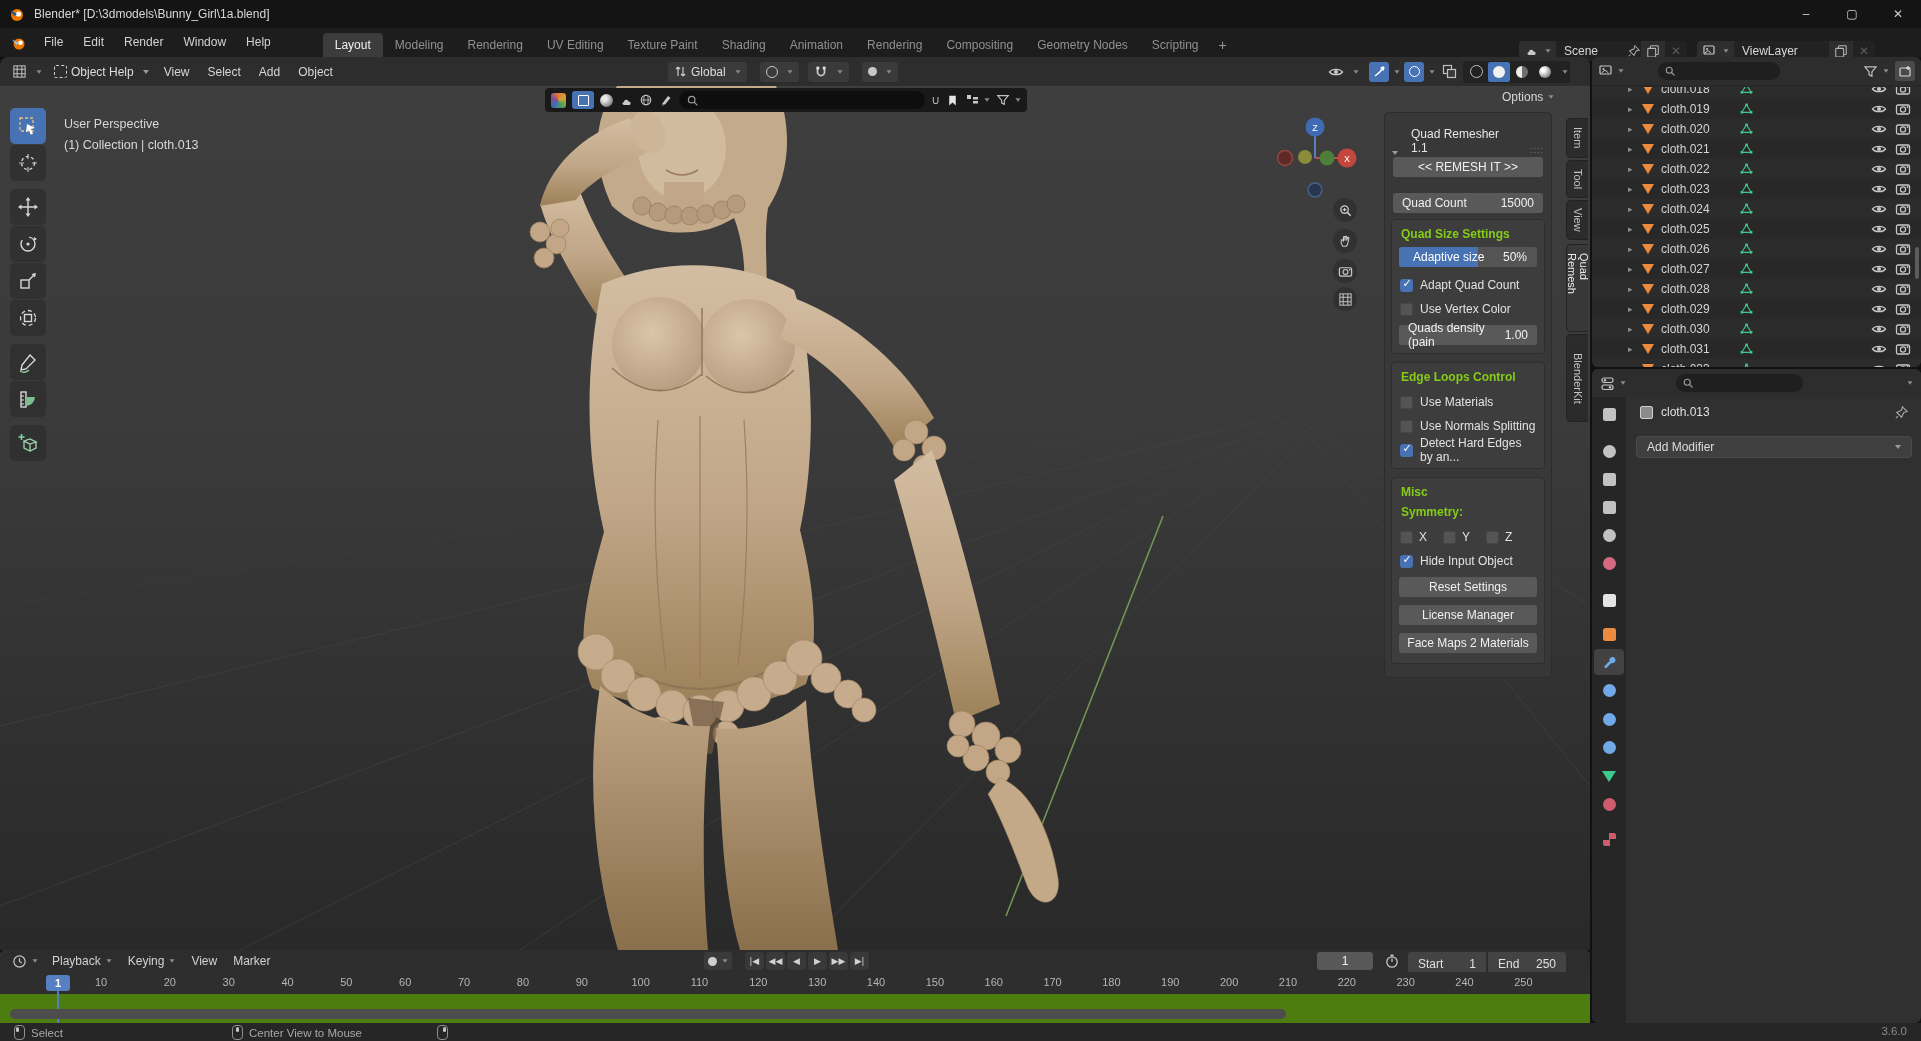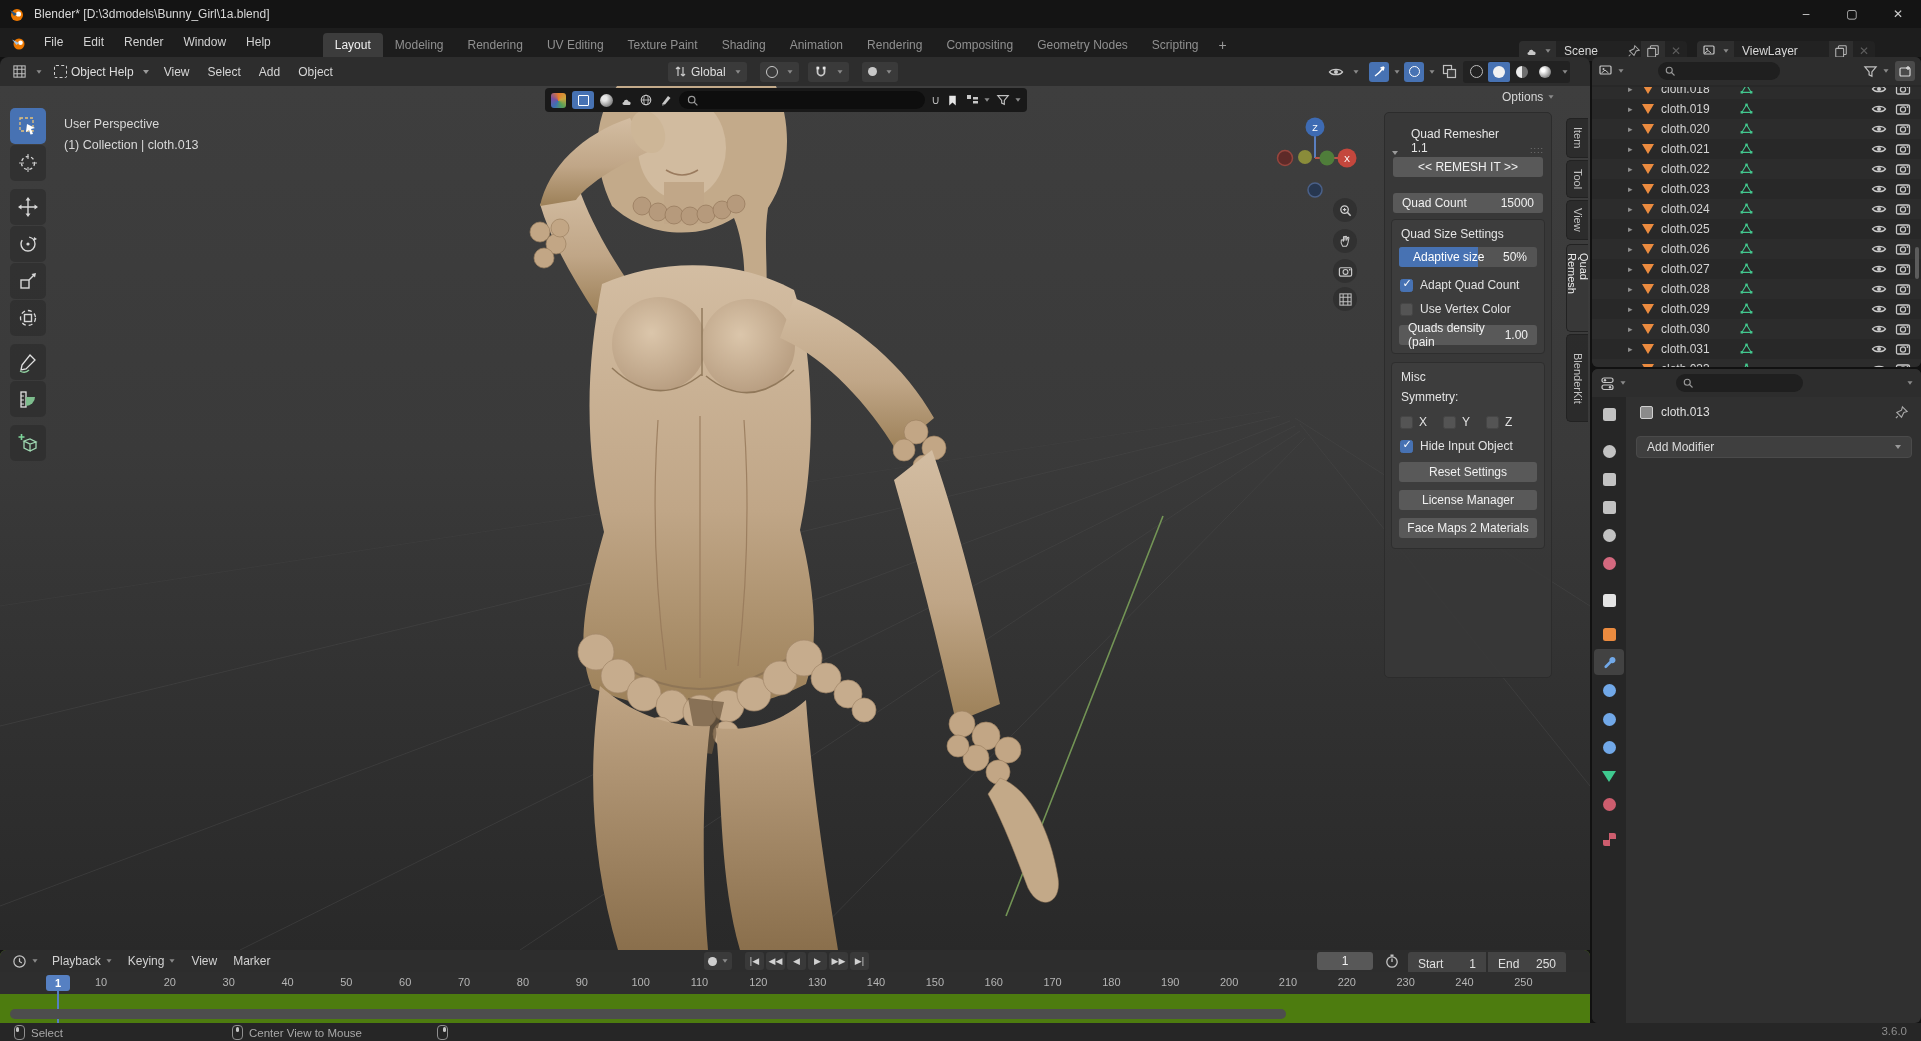--- a/index.html
+++ b/index.html
@@ -52,21 +52,21 @@
   .sidetab{position:absolute;left:1566px;width:22px;background:#2a2a2ae6;border:1px solid #222;border-right:none;border-radius:5px 0 0 5px;
     writing-mode:vertical-rl;display:flex;align-items:center;justify-content:center;color:#c3c3c3;font-size:11px;padding:8px 0;box-sizing:border-box;}
   .sidetab.active{background:#383838;color:#ececec;}
   
   #qr{position:absolute;left:1384px;top:26px;width:168px;height:566px;background:#383838f2;border:1px solid #2c2c2c;border-radius:5px;box-sizing:border-box;}
   #qr .hdr{display:flex;align-items:flex-end;height:24px;padding:0 7px;color:#e6e6e6;gap:13px;margin-top:18px;}
   #qr .grip{margin-left:auto;color:#777;font-size:9px;letter-spacing:1px;}
   .qbtn{margin:2px 8px 6px;height:20px;background:#595959;border-radius:3px;color:#f0f0f0;display:flex;align-items:center;justify-content:center;}
   .qfield{margin:2px 8px 6px;height:20px;background:#595959;border-radius:3px;color:#f0f0f0;display:flex;align-items:center;justify-content:space-between;padding:0 9px;}
   .qbox{margin:4px 6px 8px;border:1px solid #2e2e2e;background:#3d3d3d;border-radius:4px;padding:4px 5px 6px;}
-  .qbox .btitle{color:#e5e5e5;padding:3px 4px 6px;}
+  .qbox .btitle{color:#84cc16;padding:3px 4px 6px;font-weight:bold;}
   .qslider{position:relative;height:20px;background:#545454;border-radius:3px;overflow:hidden;margin:0 2px 6px;}
   .qslider .fill{position:absolute;left:0;top:0;bottom:0;width:57%;background:#4772b3;}
   .qslider .lab{position:absolute;left:14px;top:0;line-height:20px;color:#fff;}
   .qslider .val{position:absolute;right:10px;top:0;line-height:20px;color:#f2f2f2;}
   .cbrow{display:flex;align-items:center;gap:7px;height:24px;padding:0 3px;color:#e2e2e2;}
   .cb{width:13px;height:13px;border-radius:2.5px;background:#545454;border:1px solid #464646;box-sizing:border-box;flex:none;position:relative;}
   .cb.on{background:#4772b3;border-color:#4772b3;}
   .cb.on::after{content:"✓";position:absolute;left:1.5px;top:-2.5px;color:#fff;font-size:11px;}
   .symrow{display:flex;gap:16px;padding:0 3px;height:24px;align-items:center;color:#e2e2e2;}
   .symrow .si{display:flex;align-items:center;gap:6px;}
@@ -656,20 +656,35 @@
           <div class="cbrow">
               <span class="cb"></span>
               <span>Use Vertex Color</span>
             </div>
           <div class="qfield" style="margin:4px 2px 2px">
             <span>Quads density (pain</span>
               <span>1.00</span>
           </div>
         </div>
         <div class="qbox">
+          <div class="btitle">Edge Loops Control</div>
+          <div class="cbrow">
+              <span class="cb"></span>
+              <span>Use Materials</span>
+            </div>
+          <div class="cbrow">
+              <span class="cb"></span>
+              <span>Use Normals Splitting</span>
+            </div>
+          <div class="cbrow">
+              <span class="cb on"></span>
+              <span>Detect Hard Edges by an...</span>
+            </div>
+        </div>
+        <div class="qbox">
           <div class="btitle">Misc</div>
           <div class="btitle" style="padding-top:0">Symmetry:</div>
           <div class="symrow">
             <span class="si">
                 <span class="cb"></span>
                 <span>X</span>
               </span>
             <span class="si">
                 <span class="cb"></span>
                 <span>Y</span>

